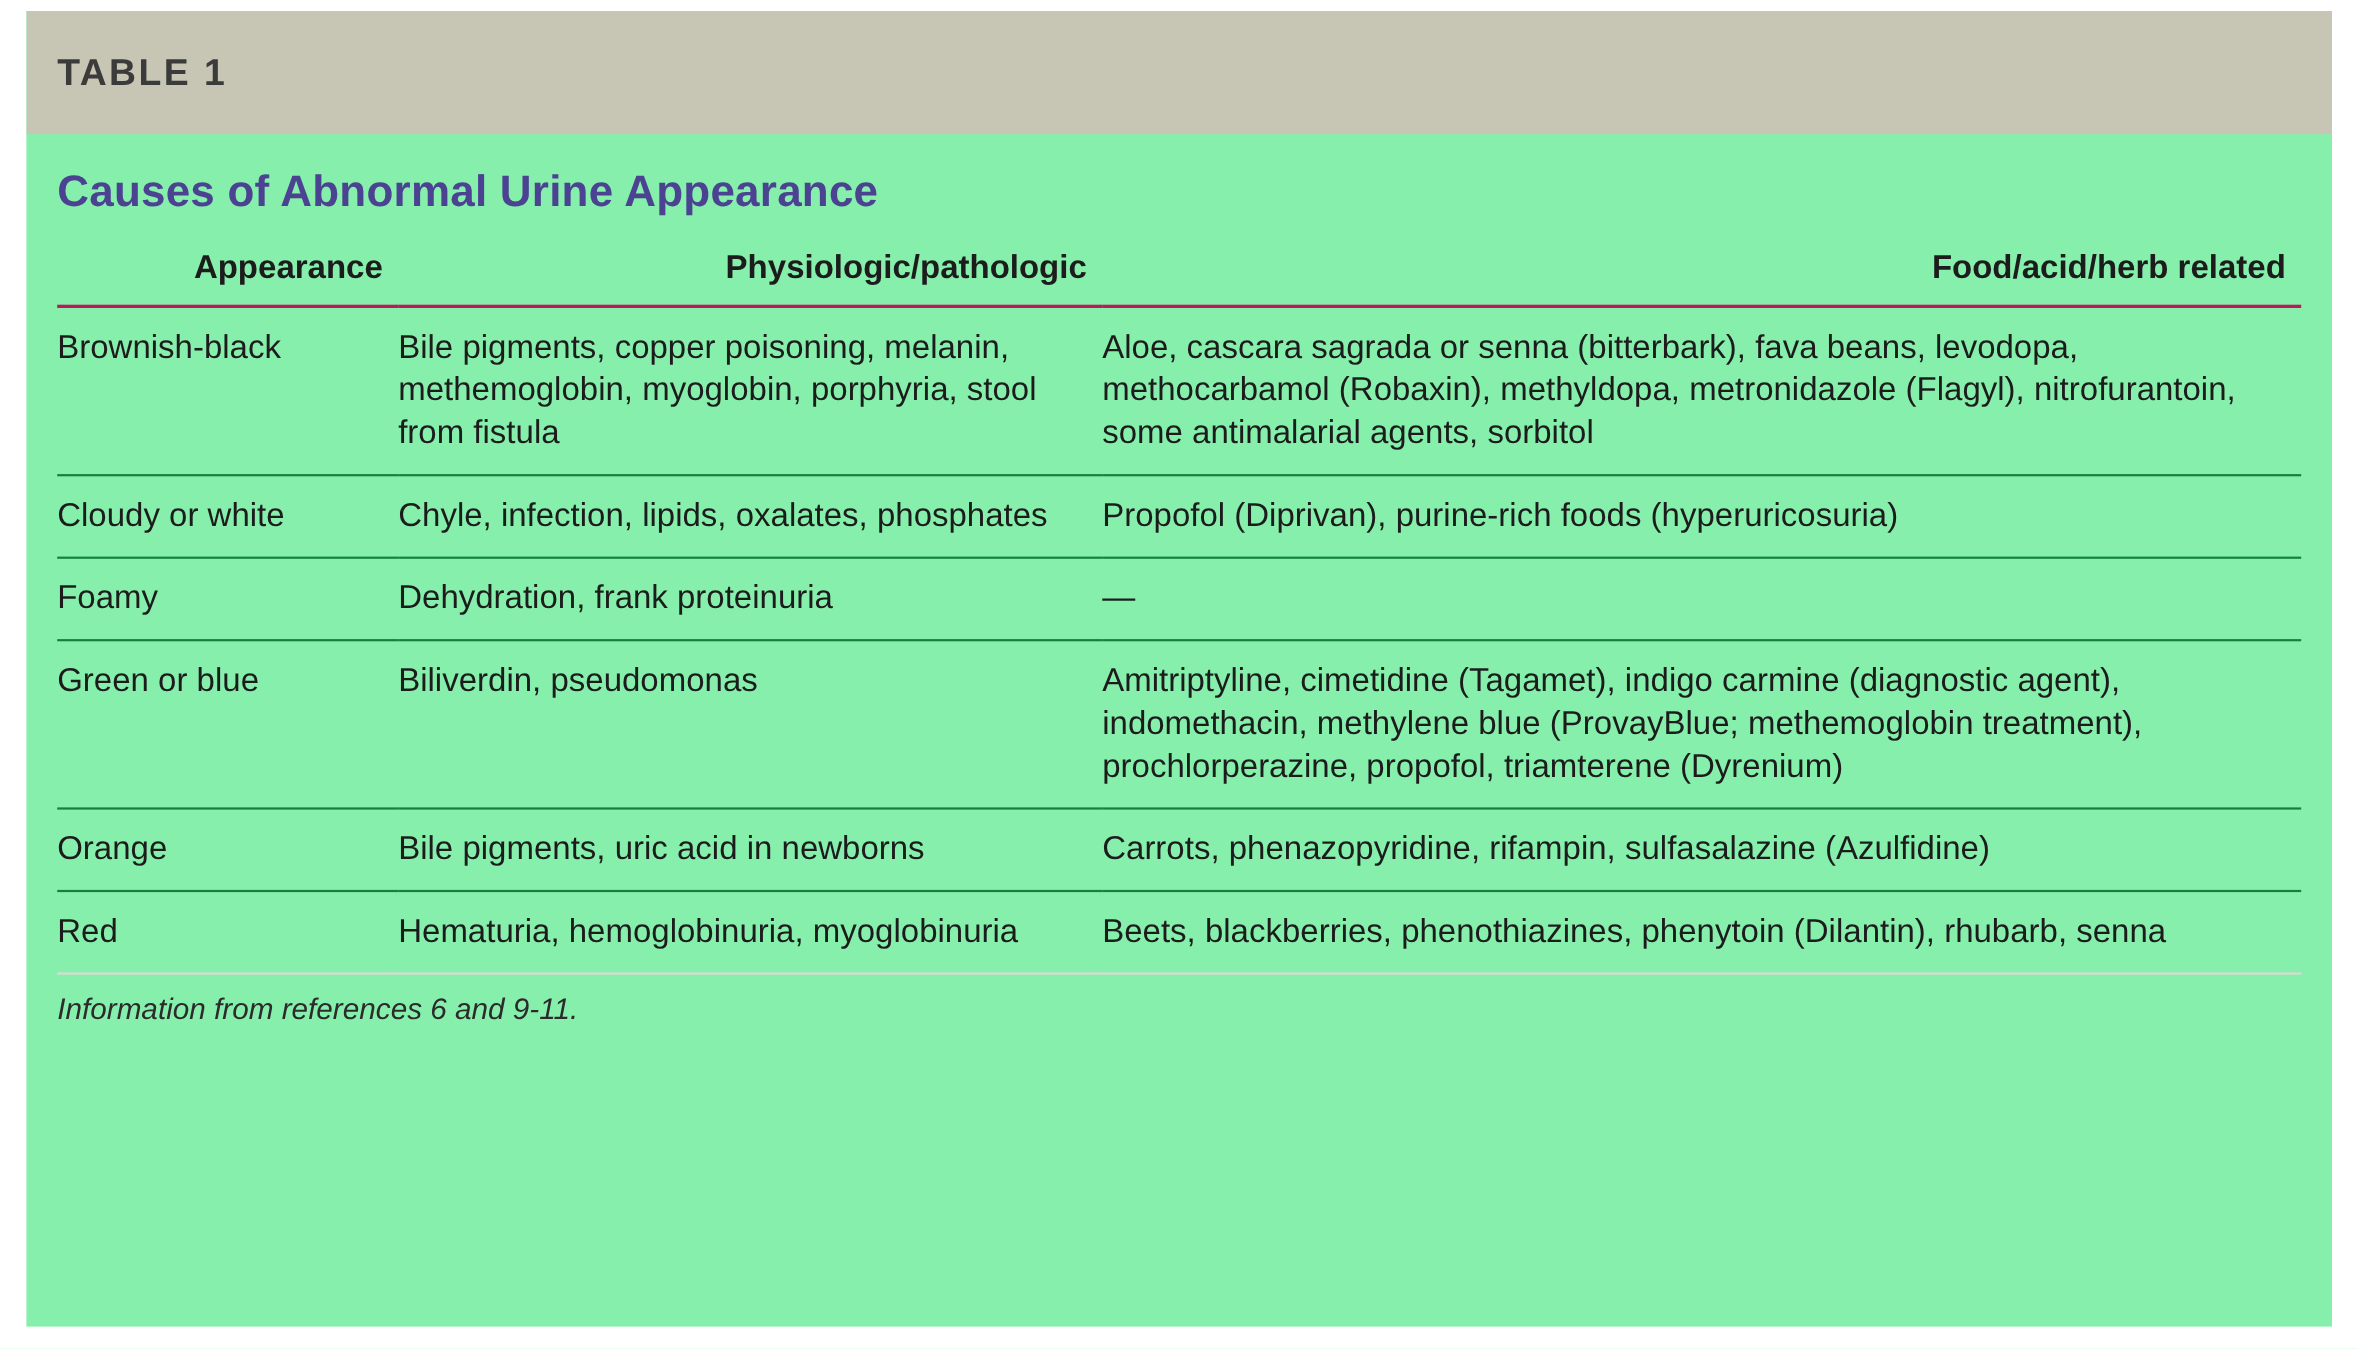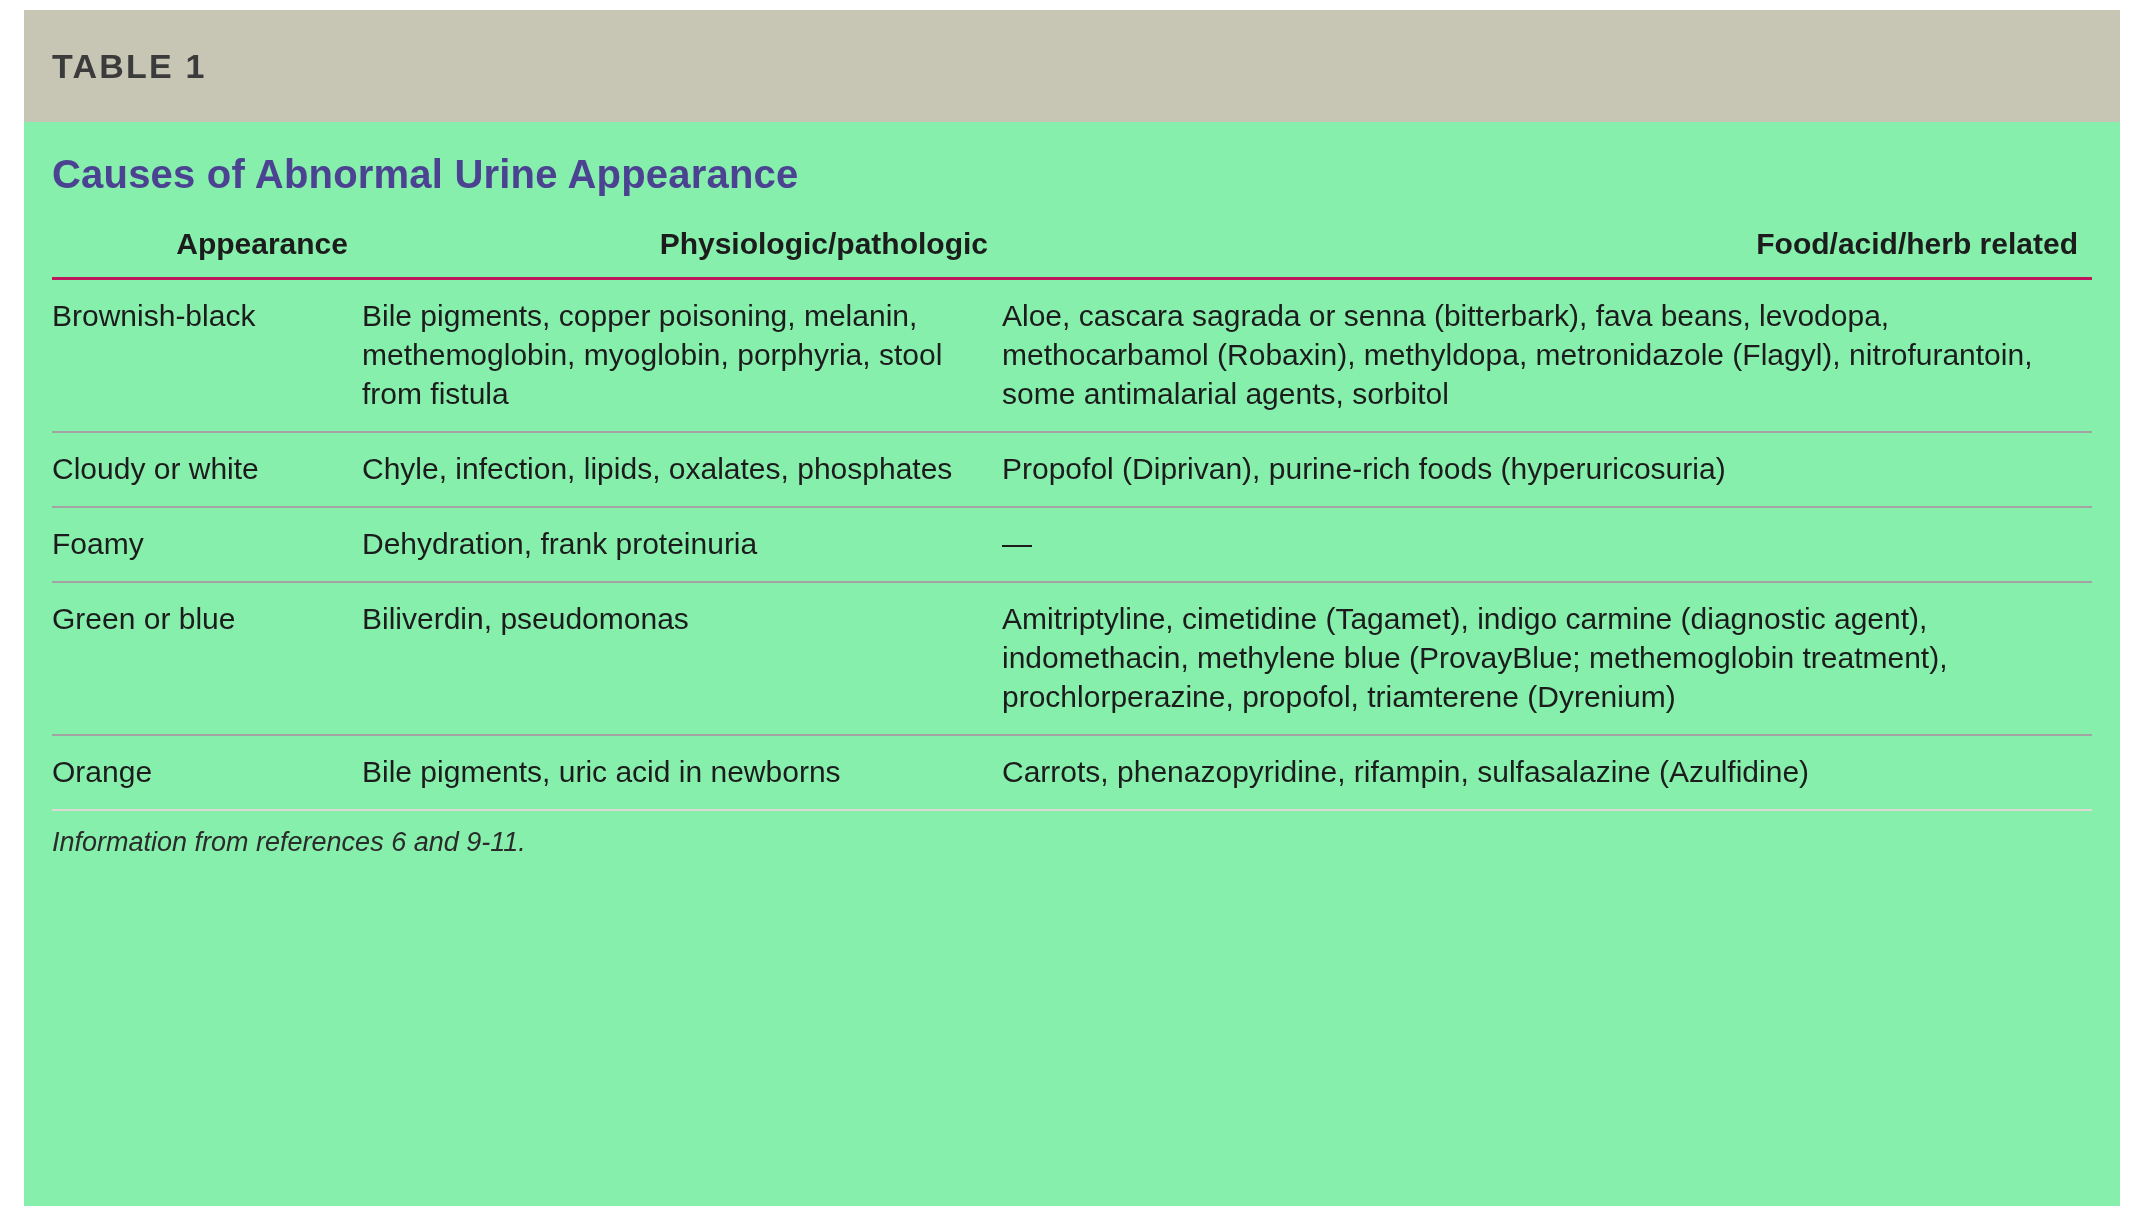--- a/index.html
+++ b/index.html
@@ -65,21 +65,21 @@
     padding: 0 14px 16px 0;
     vertical-align: bottom;
     border-bottom: 3px solid #be185d;
   }
   table.data tbody td {
     font-size: 30px;
     color: #1c1c1c;
     padding: 16px 18px 18px 0;
     vertical-align: top;
     line-height: 1.30;
-    border-bottom: 2px solid #a3a3a3;
+    border-bottom: 2px solid #15803d;
   }
   table.data tbody tr:last-child td {
     border-bottom: 2px solid #dcdad2;
   }
   .footnote {
     font-size: 27px;
     font-style: italic;
     color: #2b2b2b;
     padding: 16px 0 0 0;
   }
@@ -129,19 +129,24 @@
         <tr>
           <td>Green or blue</td>
           <td>Biliverdin, pseudomonas</td>
           <td>Amitriptyline, cimetidine (Tagamet), indigo carmine (diagnostic agent), indomethacin, methylene blue (ProvayBlue; methemoglobin treatment), prochlorperazine, propofol, triamterene (Dyrenium)</td>
         </tr>
         <tr>
           <td>Orange</td>
           <td>Bile pigments, uric acid in newborns</td>
           <td>Carrots, phenazopyridine, rifampin, sulfasalazine (Azulfidine)</td>
         </tr>
+        <tr>
+          <td>Red</td>
+          <td>Hematuria, hemoglobinuria, myoglobinuria</td>
+          <td>Beets, blackberries, phenothiazines, phenytoin (Dilantin), rhubarb, senna</td>
+        </tr>
       </tbody>
     </table>
 
     <div class="footnote">Information from references 6 and 9-11.</div>
 
   </div>
 </div>
 
 </body></html>

